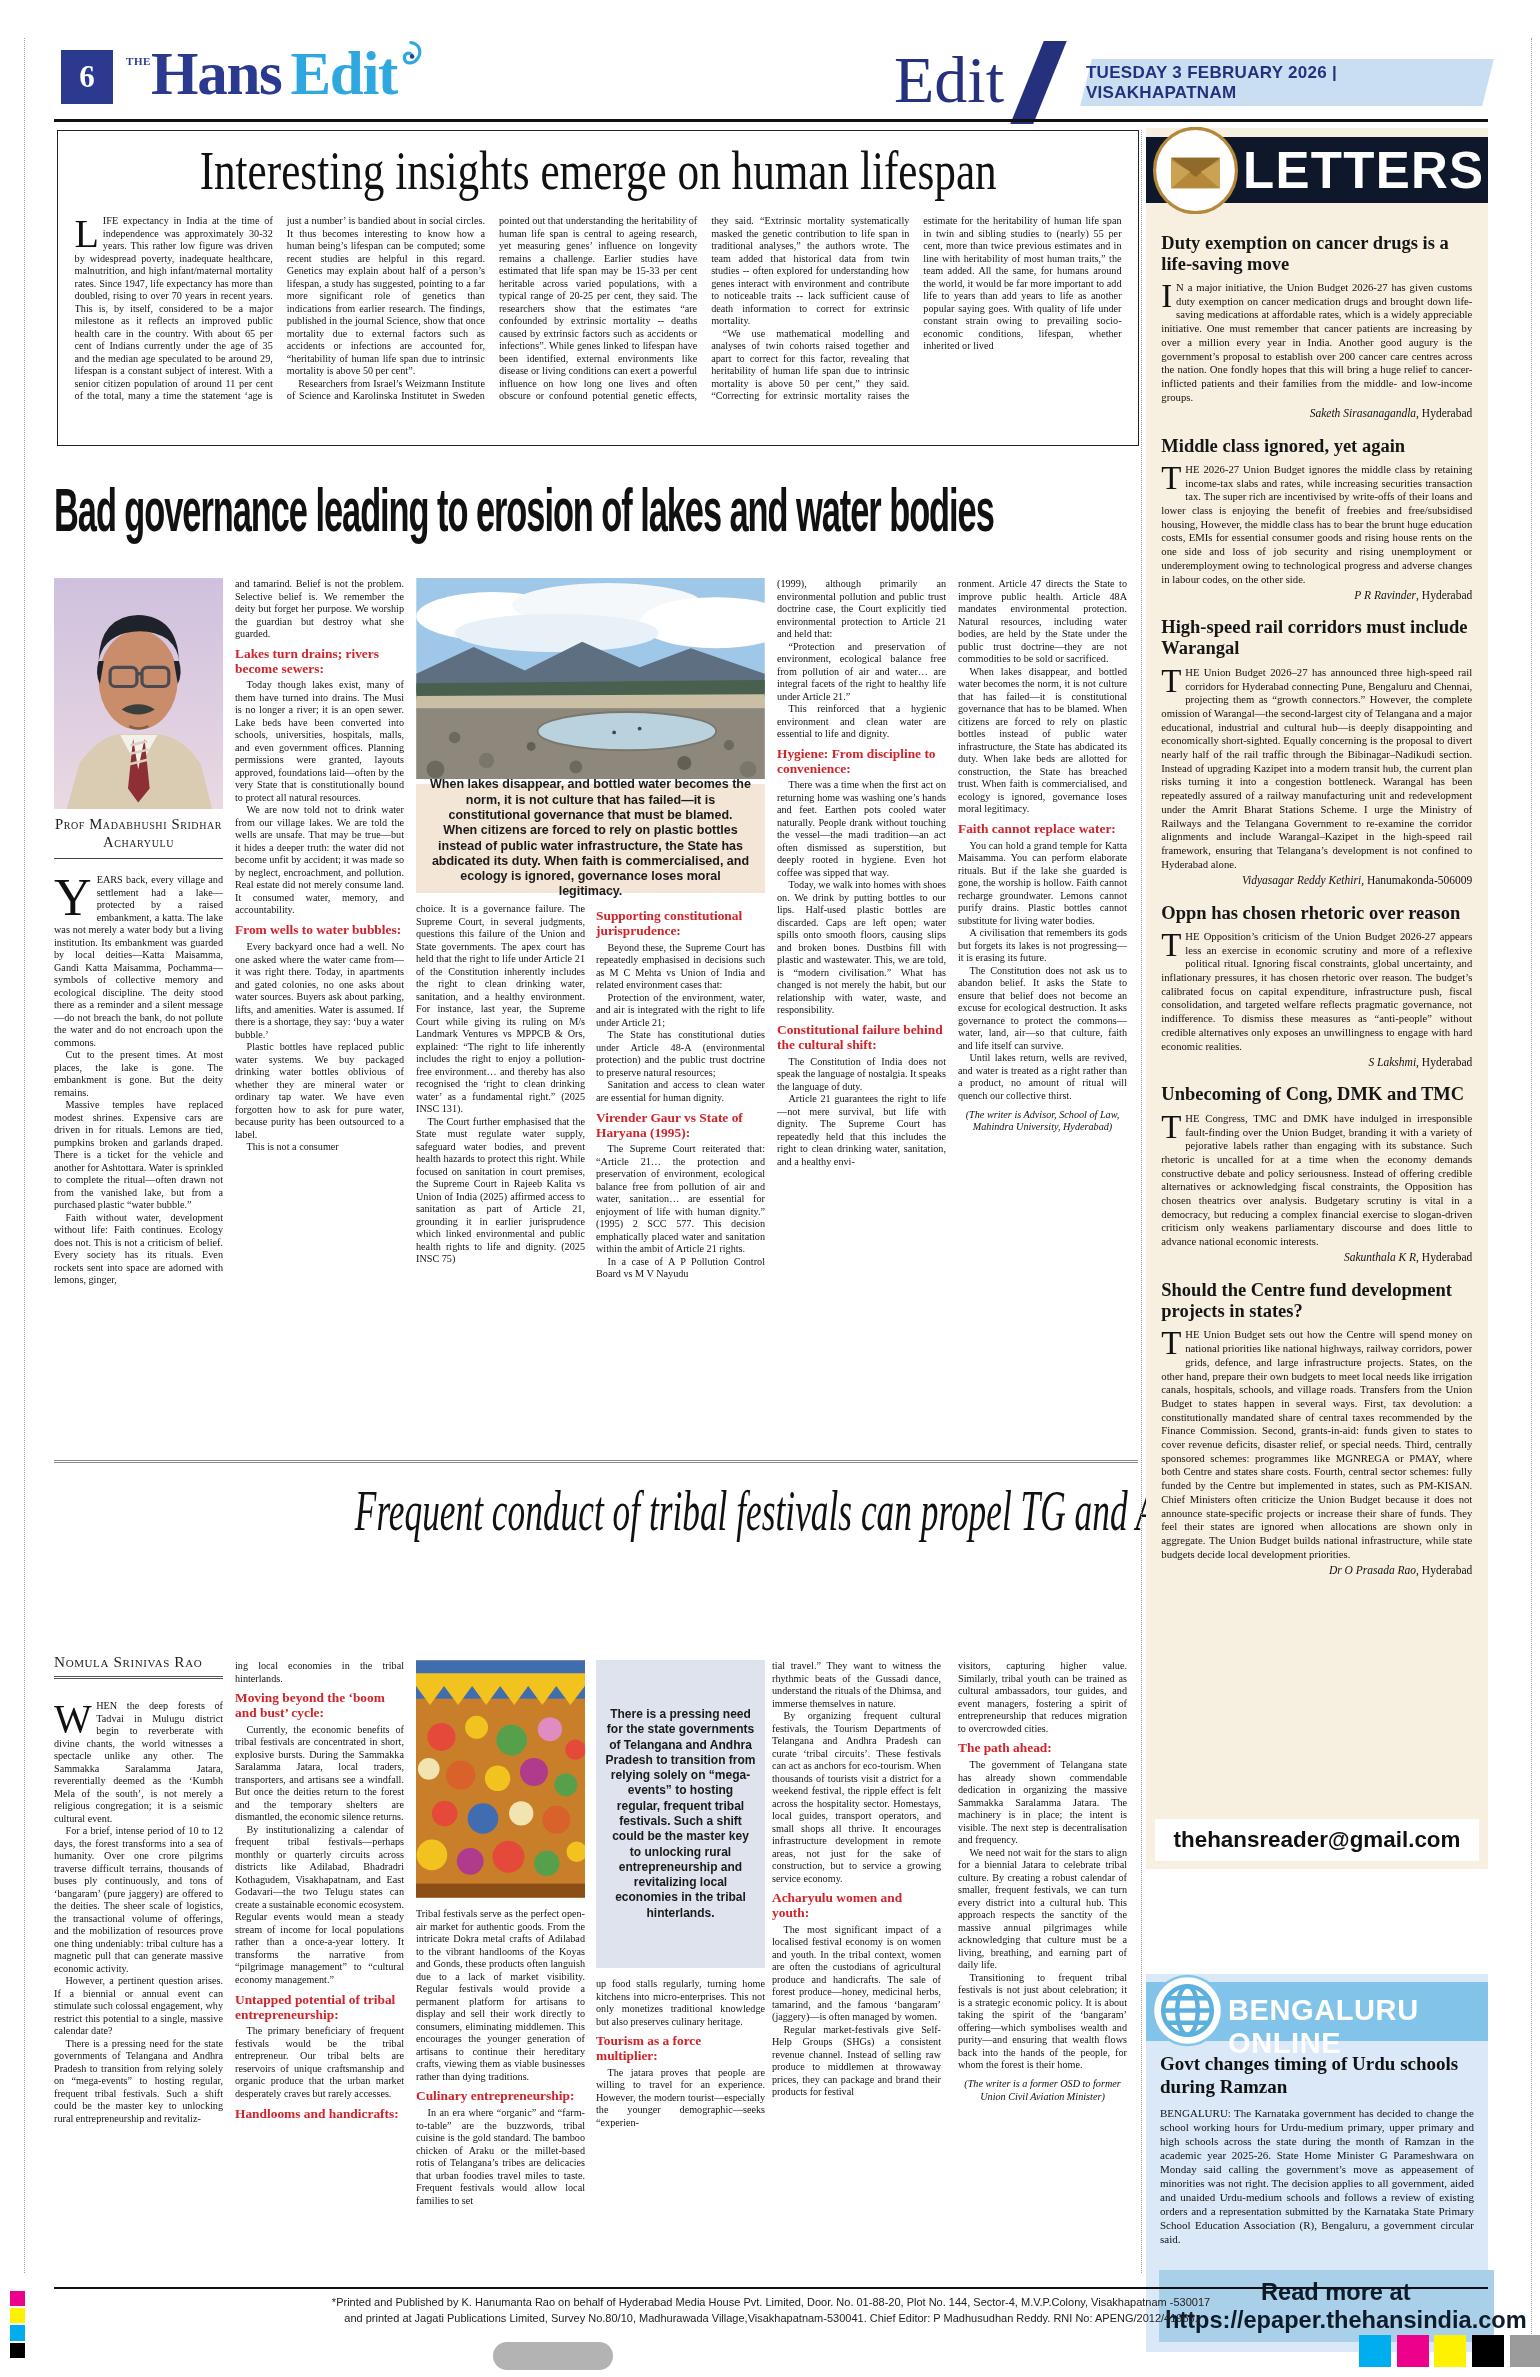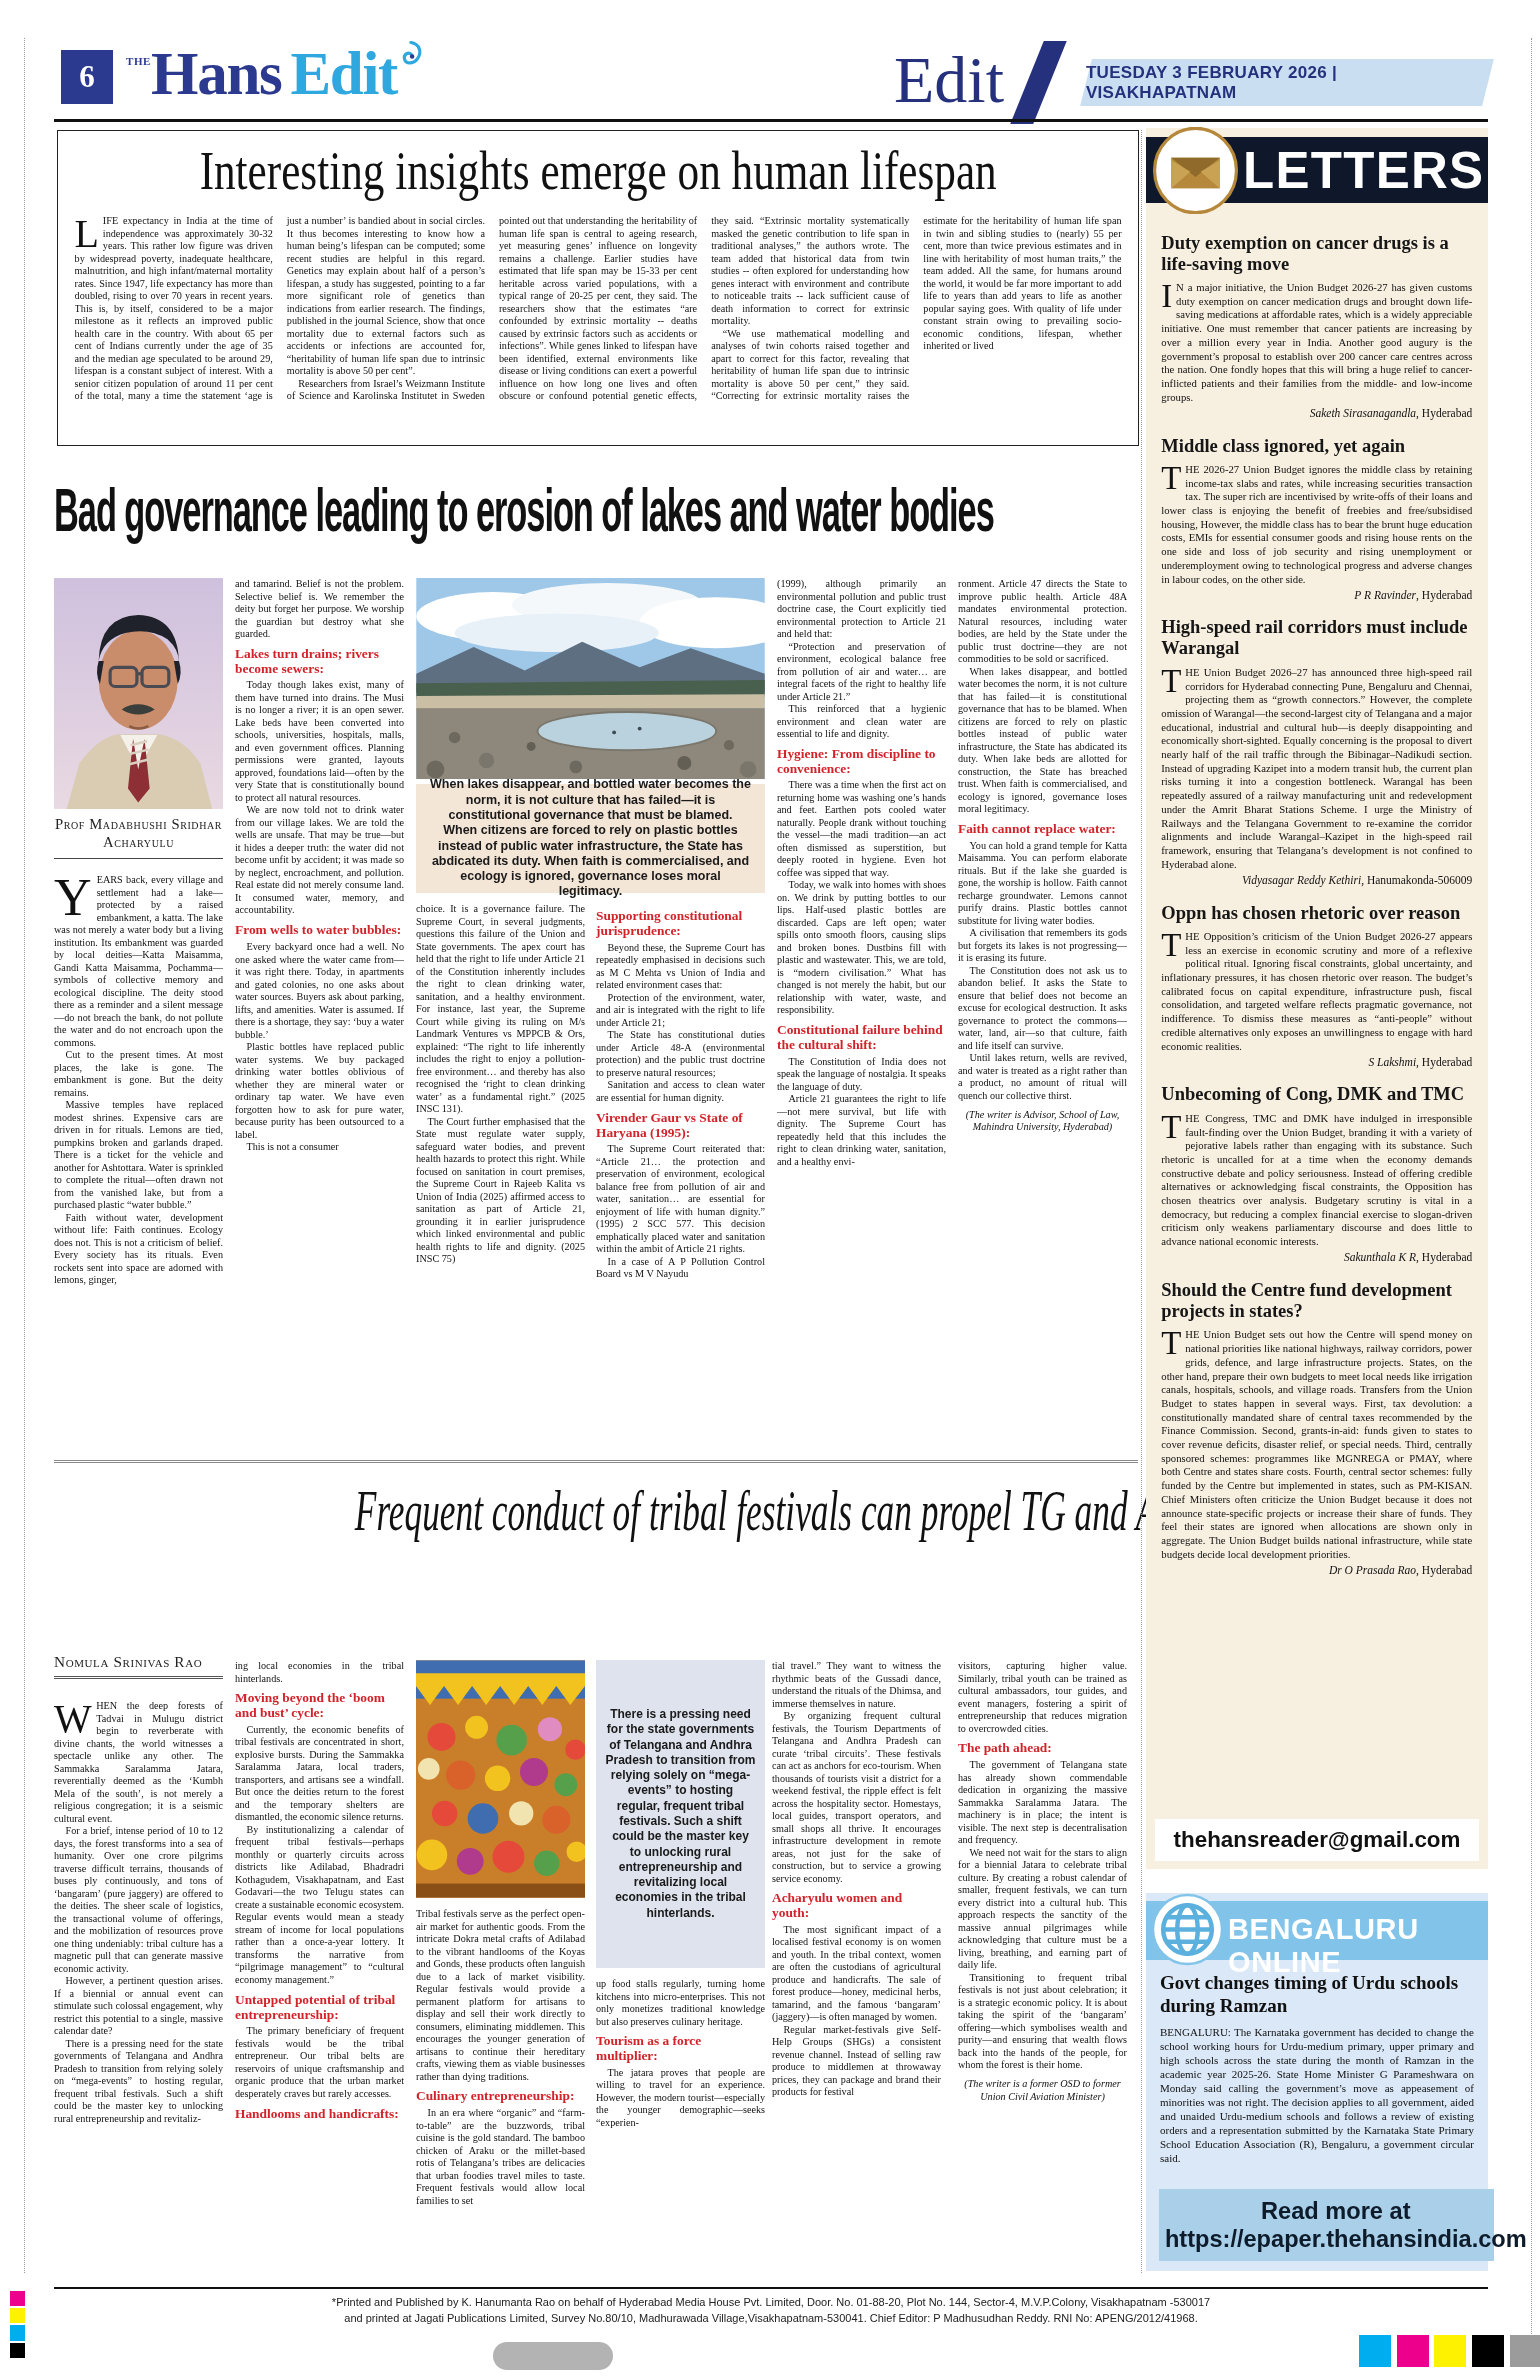--- a/index.html
+++ b/index.html
@@ -74,21 +74,21 @@
   .letter h3{font-size:18.5px;line-height:21px;margin:16.6px 0 6.4px;font-weight:bold;color:#161616;}
   .letter p{font-size:10.7px;line-height:13.7px;text-align:justify;margin:0;text-indent:0;}
   .letter p.drop::first-letter{float:left;font-size:33px;line-height:27px;padding:1.9px 3.8px 0 0;}
   .lsig{text-align:right;font-size:11.5px;margin:2.6px 0 1.3px;}
   .lsig .nm{font-style:italic;}
   .emailbar{position:absolute;left:9px;bottom:7.7px;width:324px;height:42px;background:#fff;
             display:flex;align-items:center;justify-content:center;}
   .emailbar span{font-family:"Liberation Sans",sans-serif;font-weight:bold;font-size:22.4px;color:#111;}
 
   
-  .blr{left:1146px;top:1893px;width:342px;height:378px;background:#dbe8f7;}
+  .blr{left:1146px;top:1974px;width:342px;height:378px;background:#dbe8f7;}
   .blrbanner{position:absolute;left:0;top:7.7px;width:342px;height:59px;background:#82c4e9;}
   .blrbanner .label{position:absolute;left:82px;top:12.8px;color:#fff;font-family:"Liberation Sans",sans-serif;
                     font-weight:bold;font-size:29px;letter-spacing:0.6px;}
   .globewrap{position:absolute;left:5.1px;top:-7.7px;width:73px;height:73px;}
   .blrhead{position:absolute;left:14px;top:78px;width:314px;font-weight:bold;font-size:19px;line-height:23px;}
   .blrbody{position:absolute;left:14px;top:132px;width:314px;font-size:11px;line-height:14px;text-align:justify;}
   .readmore{position:absolute;left:12.8px;bottom:10.2px;width:316px;height:72px;background:#a9cfe9;
             display:flex;flex-direction:column;align-items:center;justify-content:center;padding-left:19px;}
   .readmore .r1{font-family:"Liberation Sans",sans-serif;font-weight:bold;font-size:23.6px;color:#0d1b2a;line-height:28px;}
   .readmore .r2{font-family:"Liberation Sans",sans-serif;font-weight:bold;font-size:23.6px;color:#0d1b2a;line-height:28px;margin-left:20px;}

